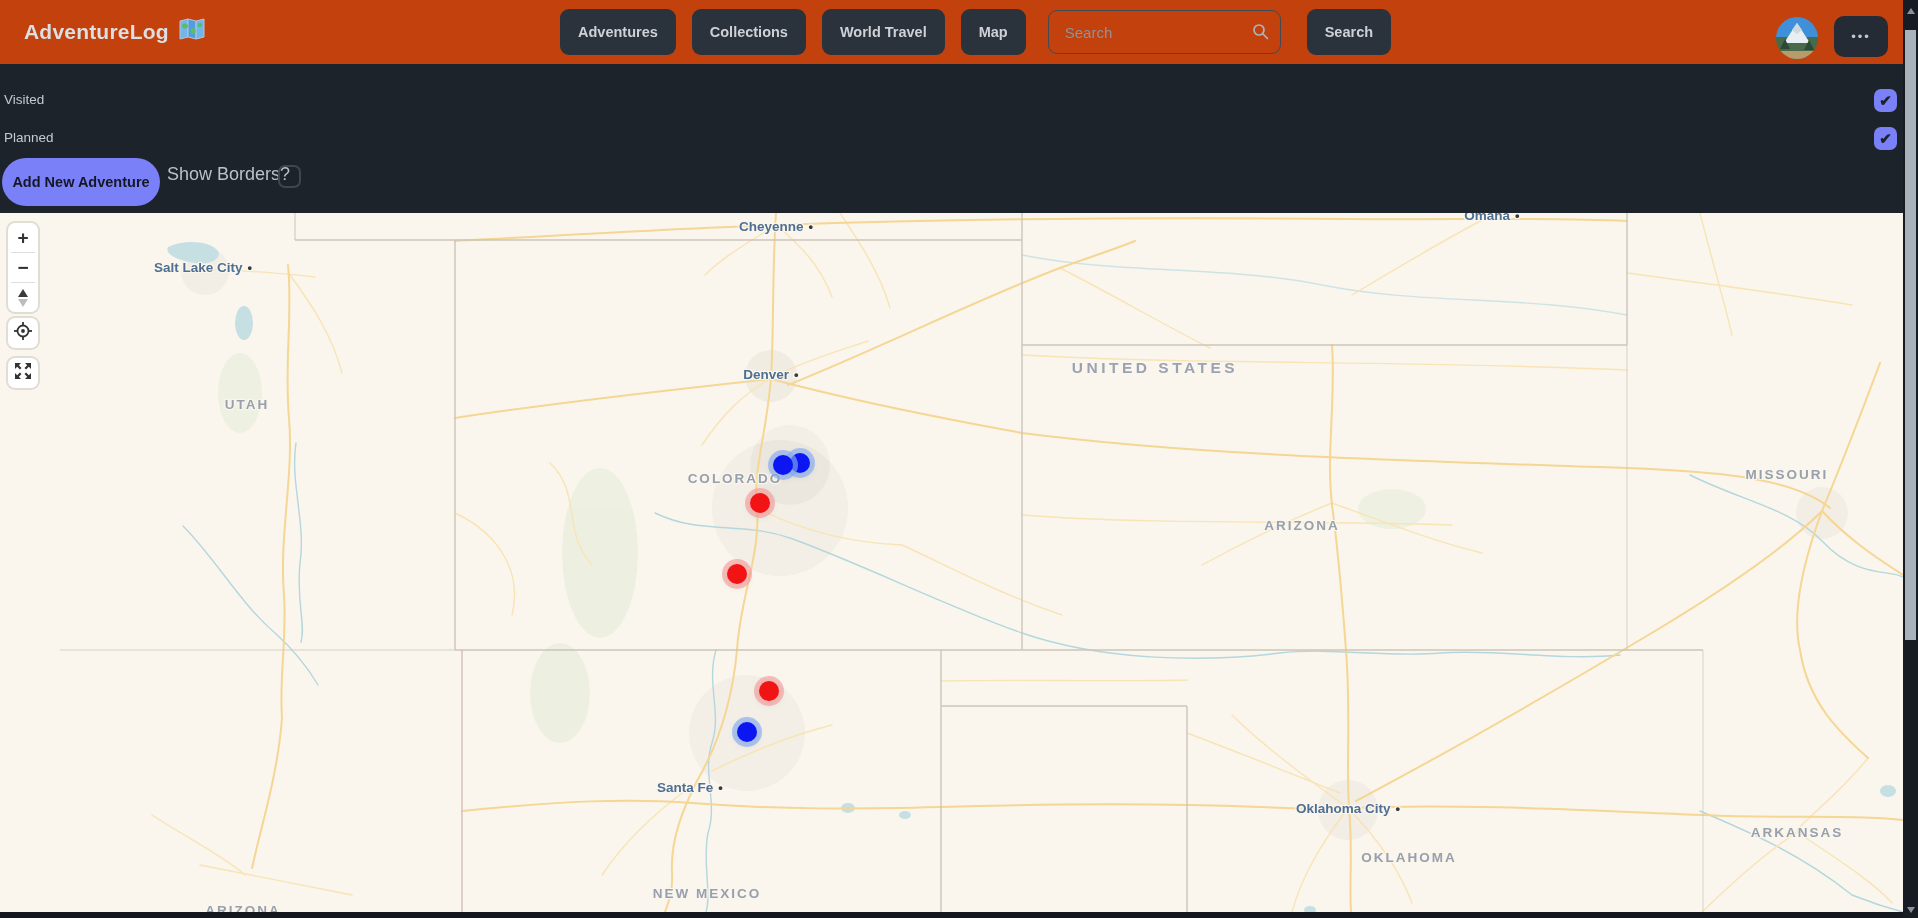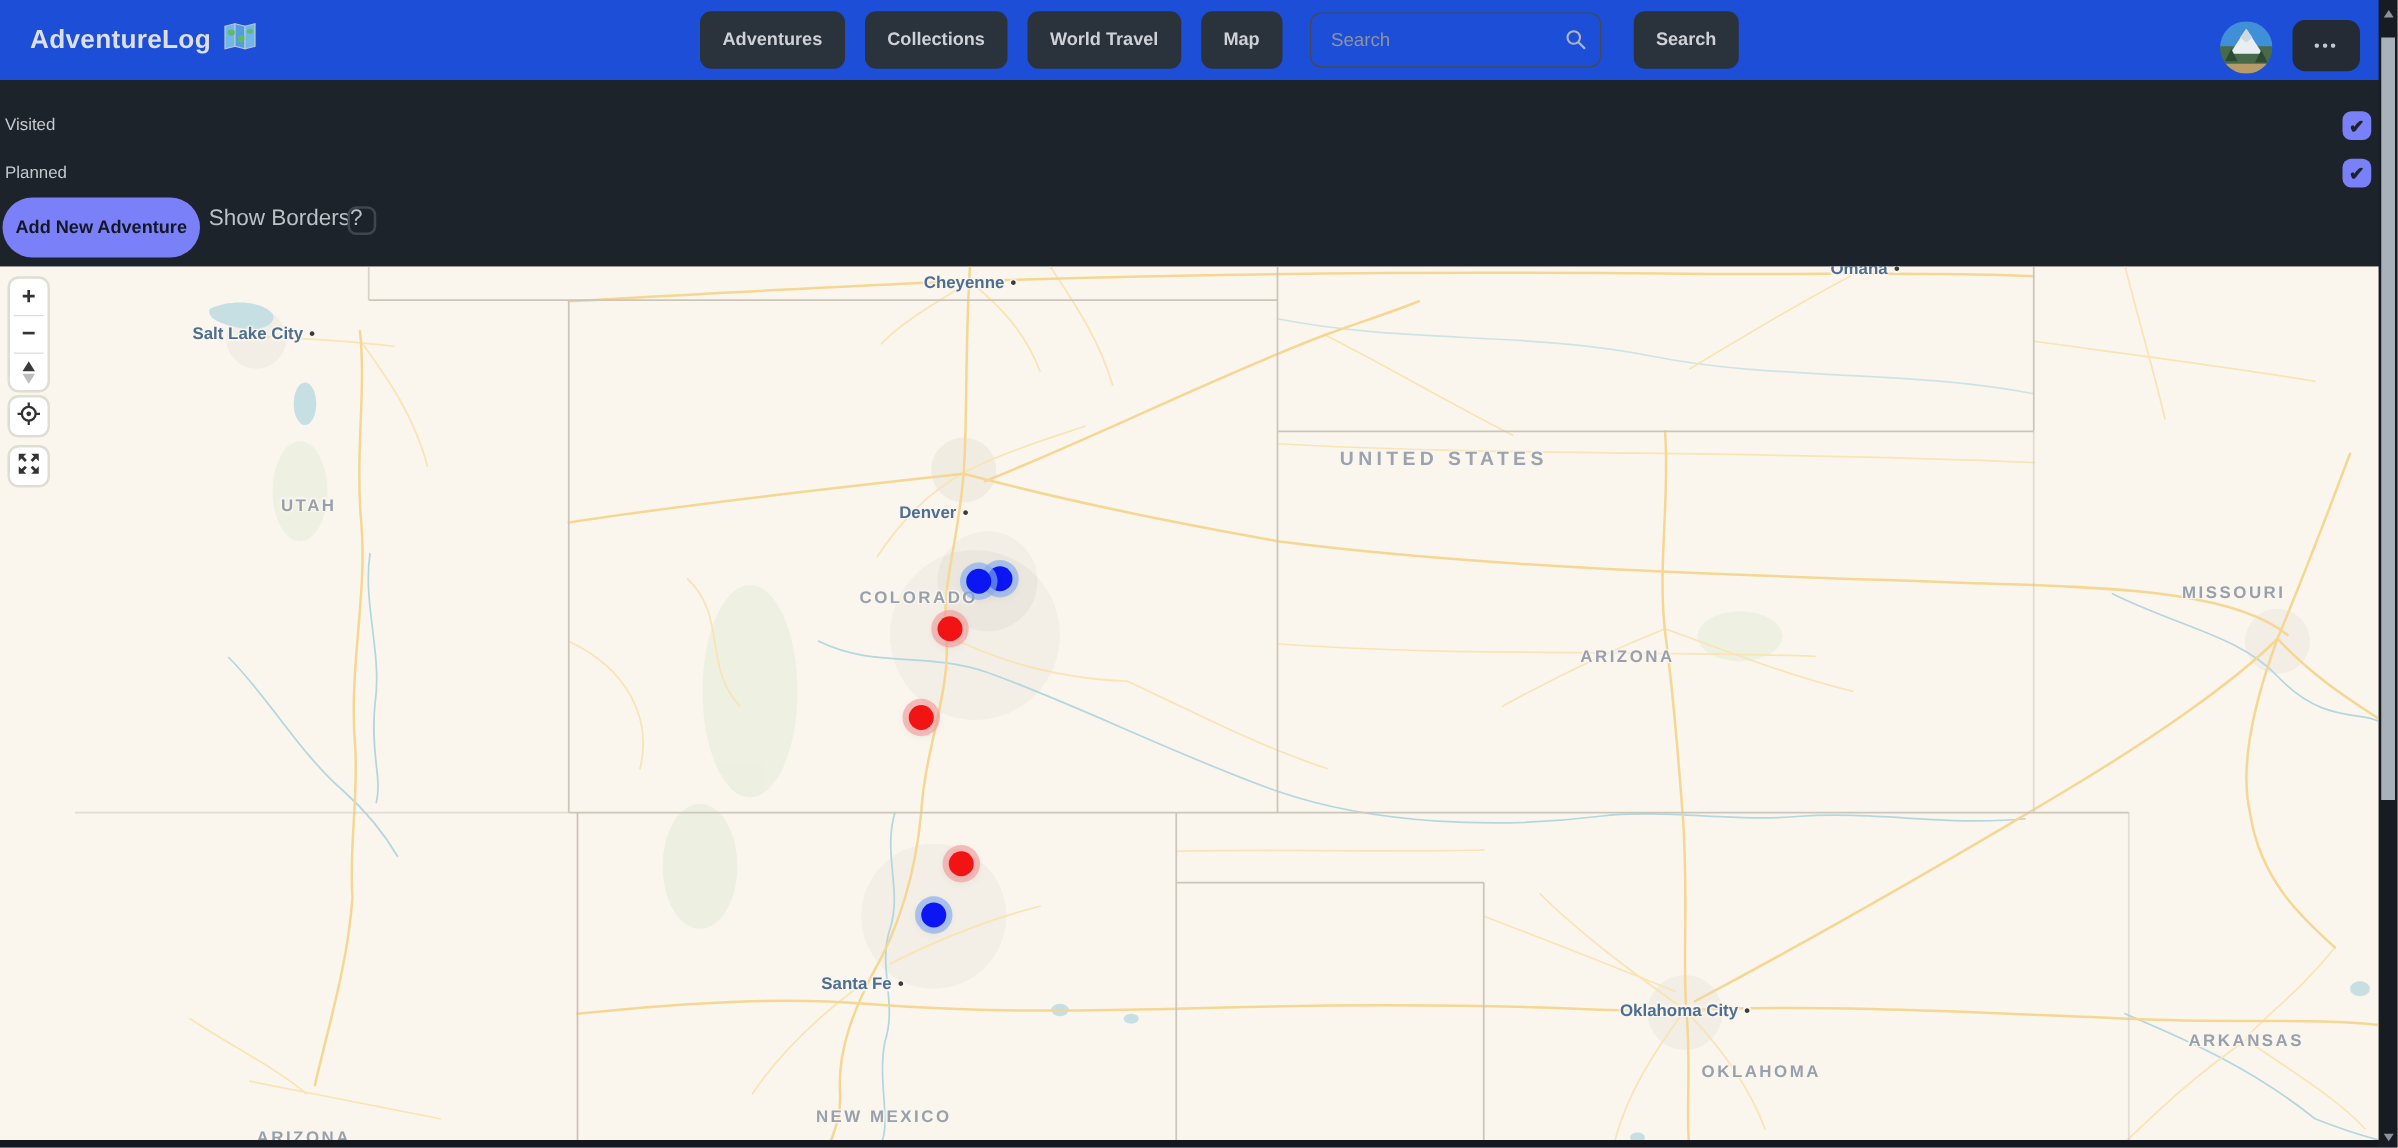--- a/index.html
+++ b/index.html
@@ -1,21 +1,21 @@
 <!DOCTYPE html>
 <html><head>
 <meta charset="utf-8">
 <style>
   html,body{margin:0;padding:0;}
   body{
     width:1918px;height:918px;position:relative;overflow:hidden;
     background:#1d232a;font-family:"Liberation Sans",sans-serif;
   }
   
-  .navbar{position:absolute;top:0;left:0;width:1903px;height:64px;background:#1d4ed8;z-index:5;}
+  .navbar{position:absolute;top:0;left:0;width:1903px;height:64px;background:#c2410c;z-index:5;}
   .logo{position:absolute;left:24px;top:18px;display:flex;align-items:center;gap:10px;
         font-size:21px;font-weight:bold;color:#dcdfe3;letter-spacing:.2px;}
   .nav-center{position:absolute;left:560px;top:9px;display:flex;gap:16px;align-items:center;}
   .nav-btn{height:46px;padding:0 18px;border:none;border-radius:9px;background:#2a323c;
            color:#ced2d7;font-size:14.5px;font-weight:600;font-family:inherit;display:flex;align-items:center;cursor:pointer;white-space:nowrap;}
   .search-wrap{position:relative;margin-left:6px;}
   .search-input{width:233px;height:44px;box-sizing:border-box;background:transparent;border:1px solid #424a55;
            border-radius:9px;color:#e3e6ea;font-size:15px;font-family:inherit;padding:0 40px 0 16px;outline:none;}
   .search-input::placeholder{color:#8d939c;}
   .search-icon{position:absolute;right:12px;top:13px;}
@@ -240,21 +240,21 @@
 
   <div id="labels-layer">
       <div class="map-label city-label" style="left: 776px; top: 13px;">
         <span>Cheyenne</span>
         <span class="city-dot">•</span>
       </div>
       <div class="map-label city-label" style="left: 203px; top: 54px;">
         <span>Salt Lake City</span>
         <span class="city-dot">•</span>
       </div>
-      <div class="map-label city-label" style="left: 747px; top: 161px; margin-top: 36px;">
+      <div class="map-label city-label" style="left: 771px; top: 161px;">
         <span>Denver</span>
         <span class="city-dot">•</span>
       </div>
       <div class="map-label city-label" style="left: 690px; top: 574px;">
         <span>Santa Fe</span>
         <span class="city-dot">•</span>
       </div>
       <div class="map-label city-label" style="left: 1348px; top: 595px;">
         <span>Oklahoma City</span>
         <span class="city-dot">•</span>

